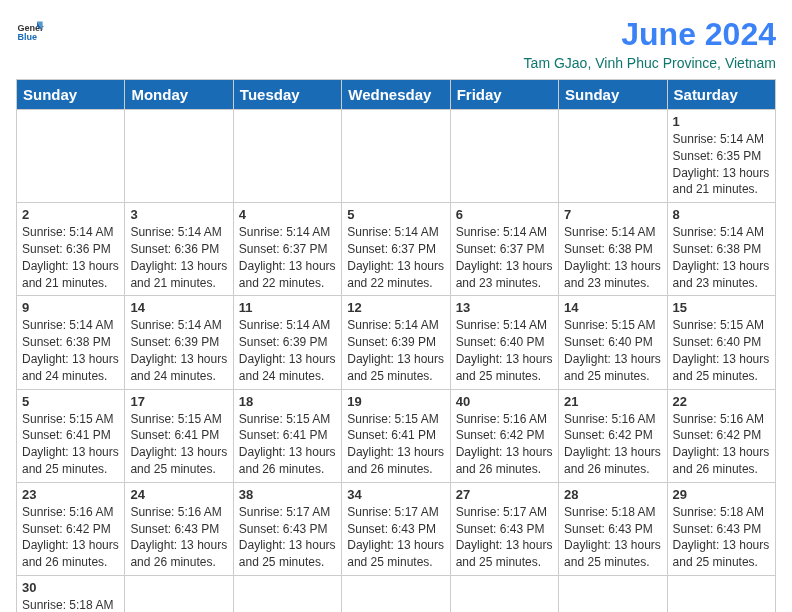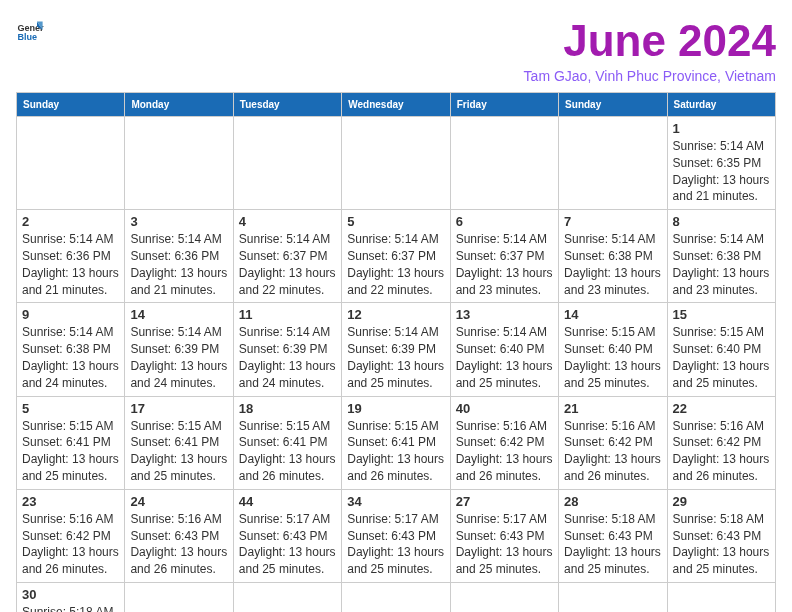--- a/index.html
+++ b/index.html
@@ -22,40 +22,40 @@
       gap: 4px;
     }
     .logo-icon {
       width: 28px;
       height: 28px;
     }
     .title-block {
       text-align: right;
     }
     .month-year {
-      font-size: 44px;
+      font-size: 32px;
       font-weight: bold;
-      color: #a21caf;
+      color: #3b82f6;
     }
     .location {
       font-size: 14px;
-      color: #8b5cf6;
+      color: #0f766e;
       margin-top: 2px;
     }
     .calendar {
       width: 100%;
       border-collapse: collapse;
       border: 1px solid #ccc;
     }
     .calendar th {
       background: #1a6bb5;
       color: #fff;
       text-align: left;
       padding: 6px 6px;
-      font-size: 10px;
+      font-size: 15px;
       font-weight: bold;
       border: 1px solid #ccc;
     }
     .calendar td {
       border: 1px solid #ccc;
       vertical-align: top;
       padding: 4px 5px;
       width: calc(100%/7);
       background: #fff;
       min-height: 80px;
@@ -284,21 +284,21 @@
 and 26 minutes.</div>
         </td>
         <td>
           <div class="day-num">24</div>
           <div class="day-info" style="white-space: pre-line;">Sunrise: 5:16 AM
 Sunset: 6:43 PM
 Daylight: 13 hours
 and 26 minutes.</div>
         </td>
         <td>
-          <div class="day-num">44</div>
+          <div class="day-num">38</div>
           <div class="day-info" style="white-space: pre-line;">Sunrise: 5:17 AM
 Sunset: 6:43 PM
 Daylight: 13 hours
 and 25 minutes.</div>
         </td>
         <td>
           <div class="day-num">34</div>
           <div class="day-info" style="white-space: pre-line;">Sunrise: 5:17 AM
 Sunset: 6:43 PM
 Daylight: 13 hours

